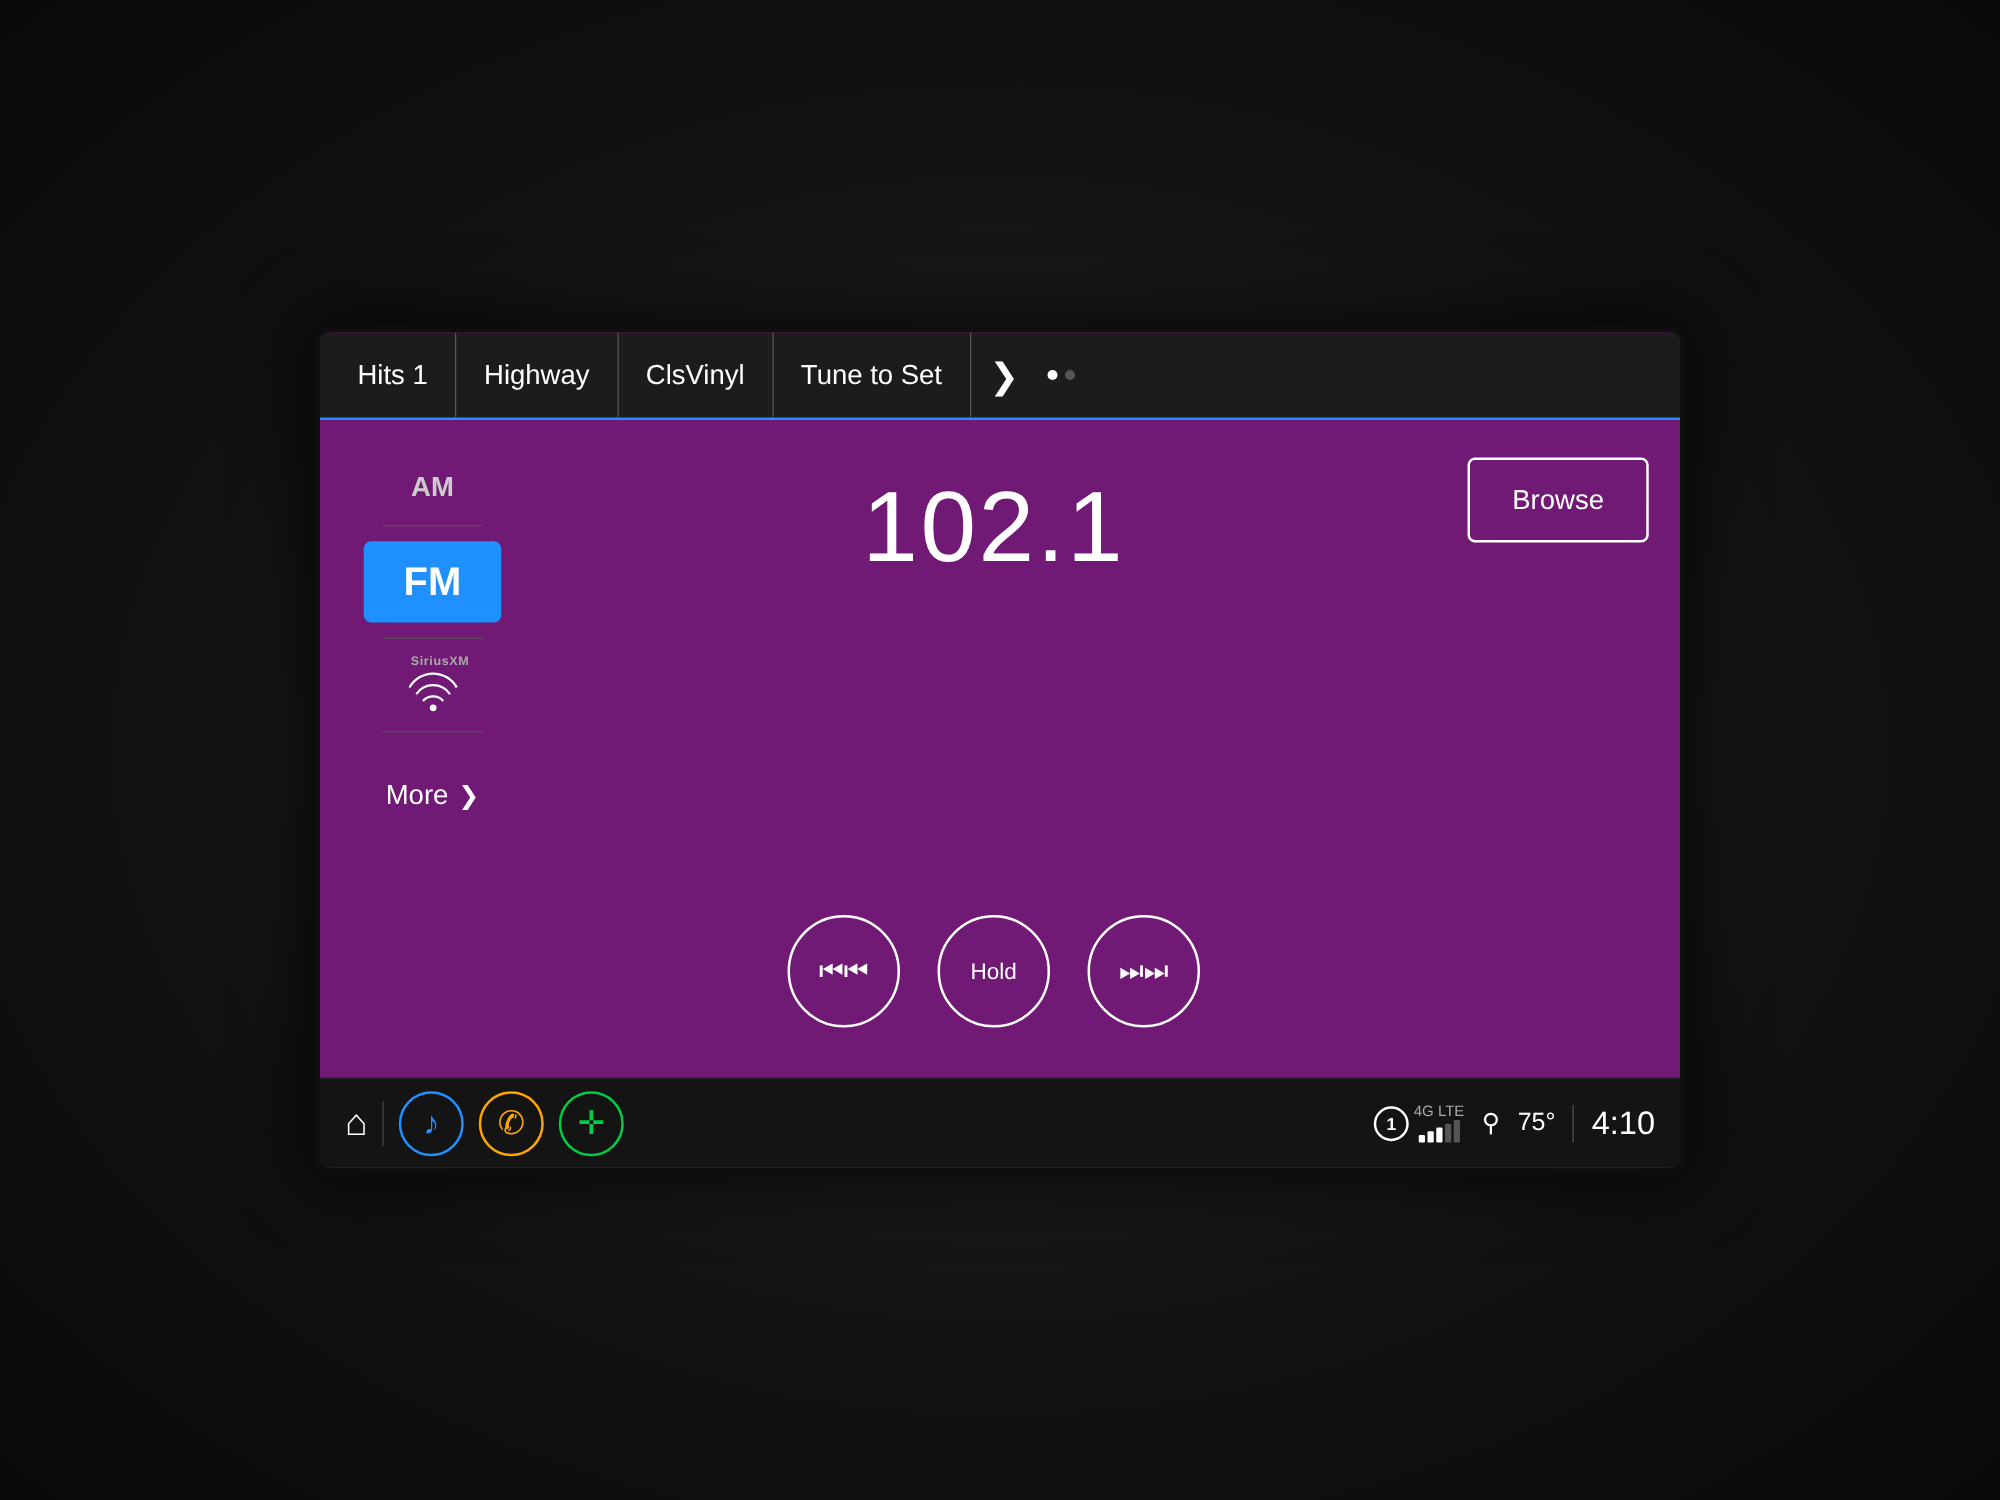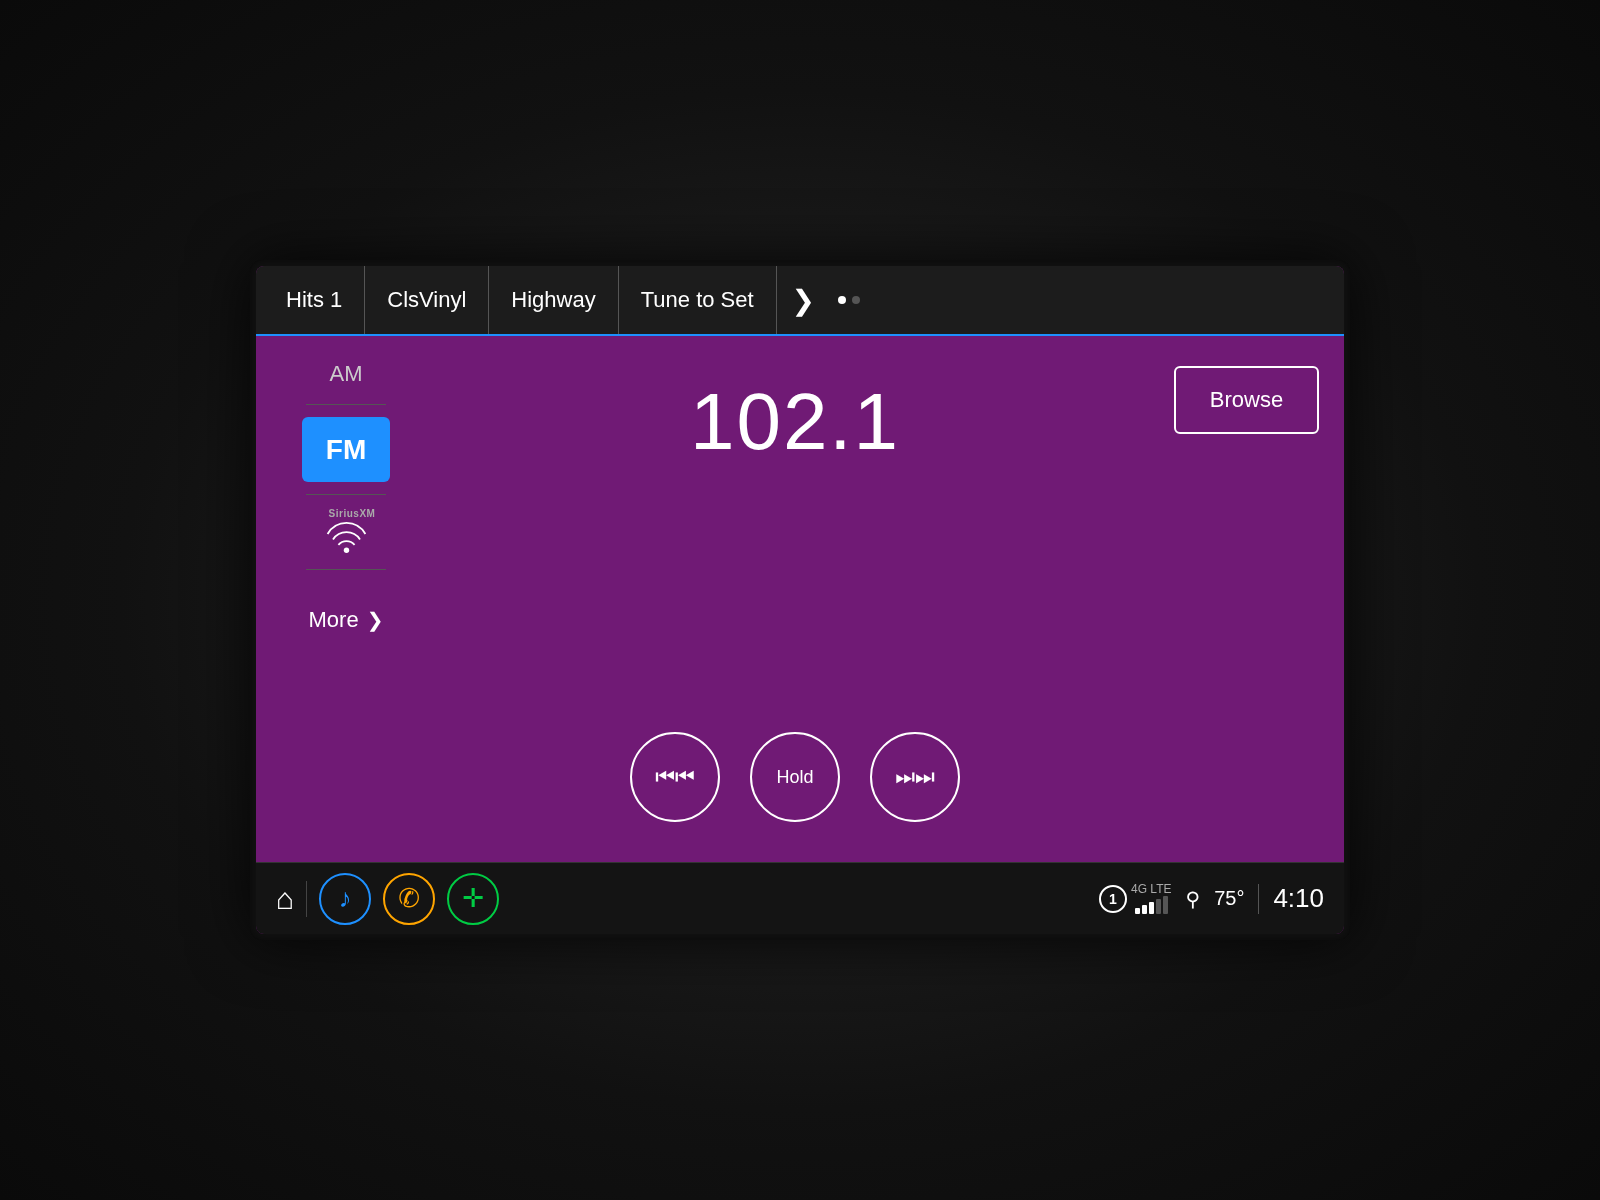--- a/index.html
+++ b/index.html
@@ -119,33 +119,34 @@
       flex-direction: column;
       align-items: center;
       width: 140px;
       flex-shrink: 0;
       gap: 8px;
     }
 
     .am-label {
       color: #ccc;
       font-size: 22px;
-      font-weight: 400;
+      font-weight: 700;
       cursor: pointer;
       padding: 5px 10px;
+      margin-top: 16px;
     }
 
     .fm-button {
       background: #1e90ff;
       color: white;
-      font-size: 28px;
+      font-size: 32px;
       font-weight: bold;
       border: none;
       border-radius: 6px;
-      width: 88px;
+      width: 110px;
       height: 65px;
       cursor: pointer;
       display: flex;
       align-items: center;
       justify-content: center;
     }
 
     .divider-h {
       width: 80px;
       height: 1px;
@@ -400,22 +401,22 @@
   </style>
 </head>
 <body>
 
 <div class="car-surround">
   <div class="screen-bezel">
     <div class="screen">
 
       <div class="preset-tabs">
         <div class="preset-tab">Hits 1</div>
+        <div class="preset-tab">Highway</div>
         <div class="preset-tab">ClsVinyl</div>
-        <div class="preset-tab">Highway</div>
         <div class="preset-tab hold-to-set">Tune to Set</div>
         <div class="preset-chevron">
           <span>❯</span>
         </div>
         <div class="dots-indicator">
           <div class="dot active"></div>
           <div class="dot"></div>
         </div>
       </div>
 

